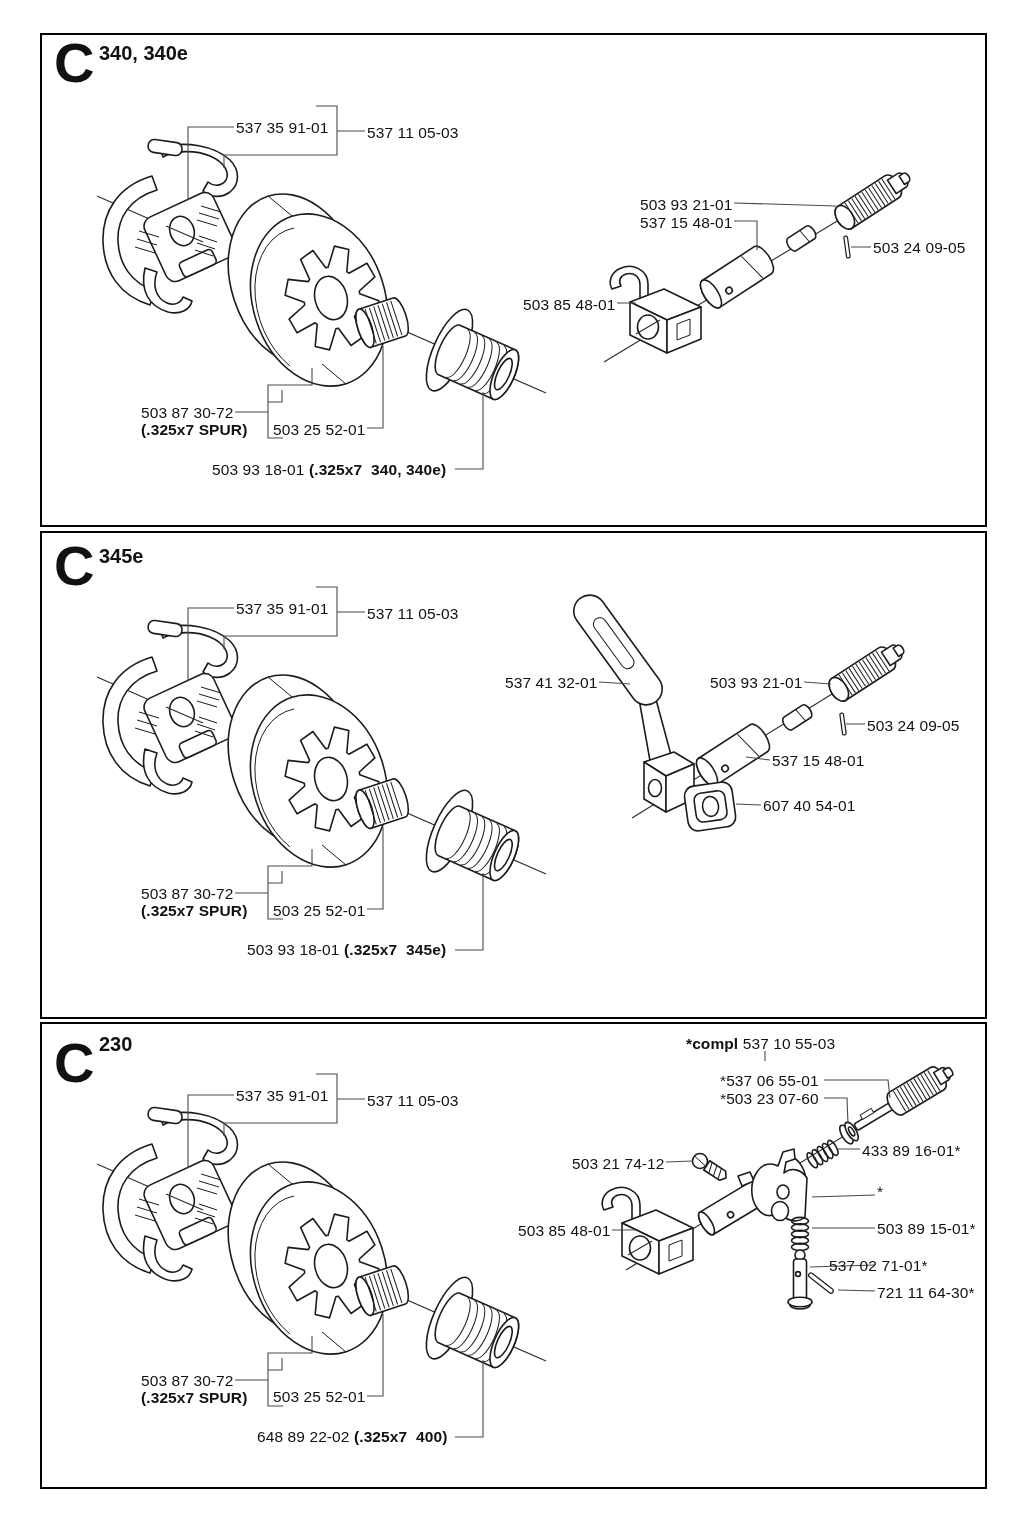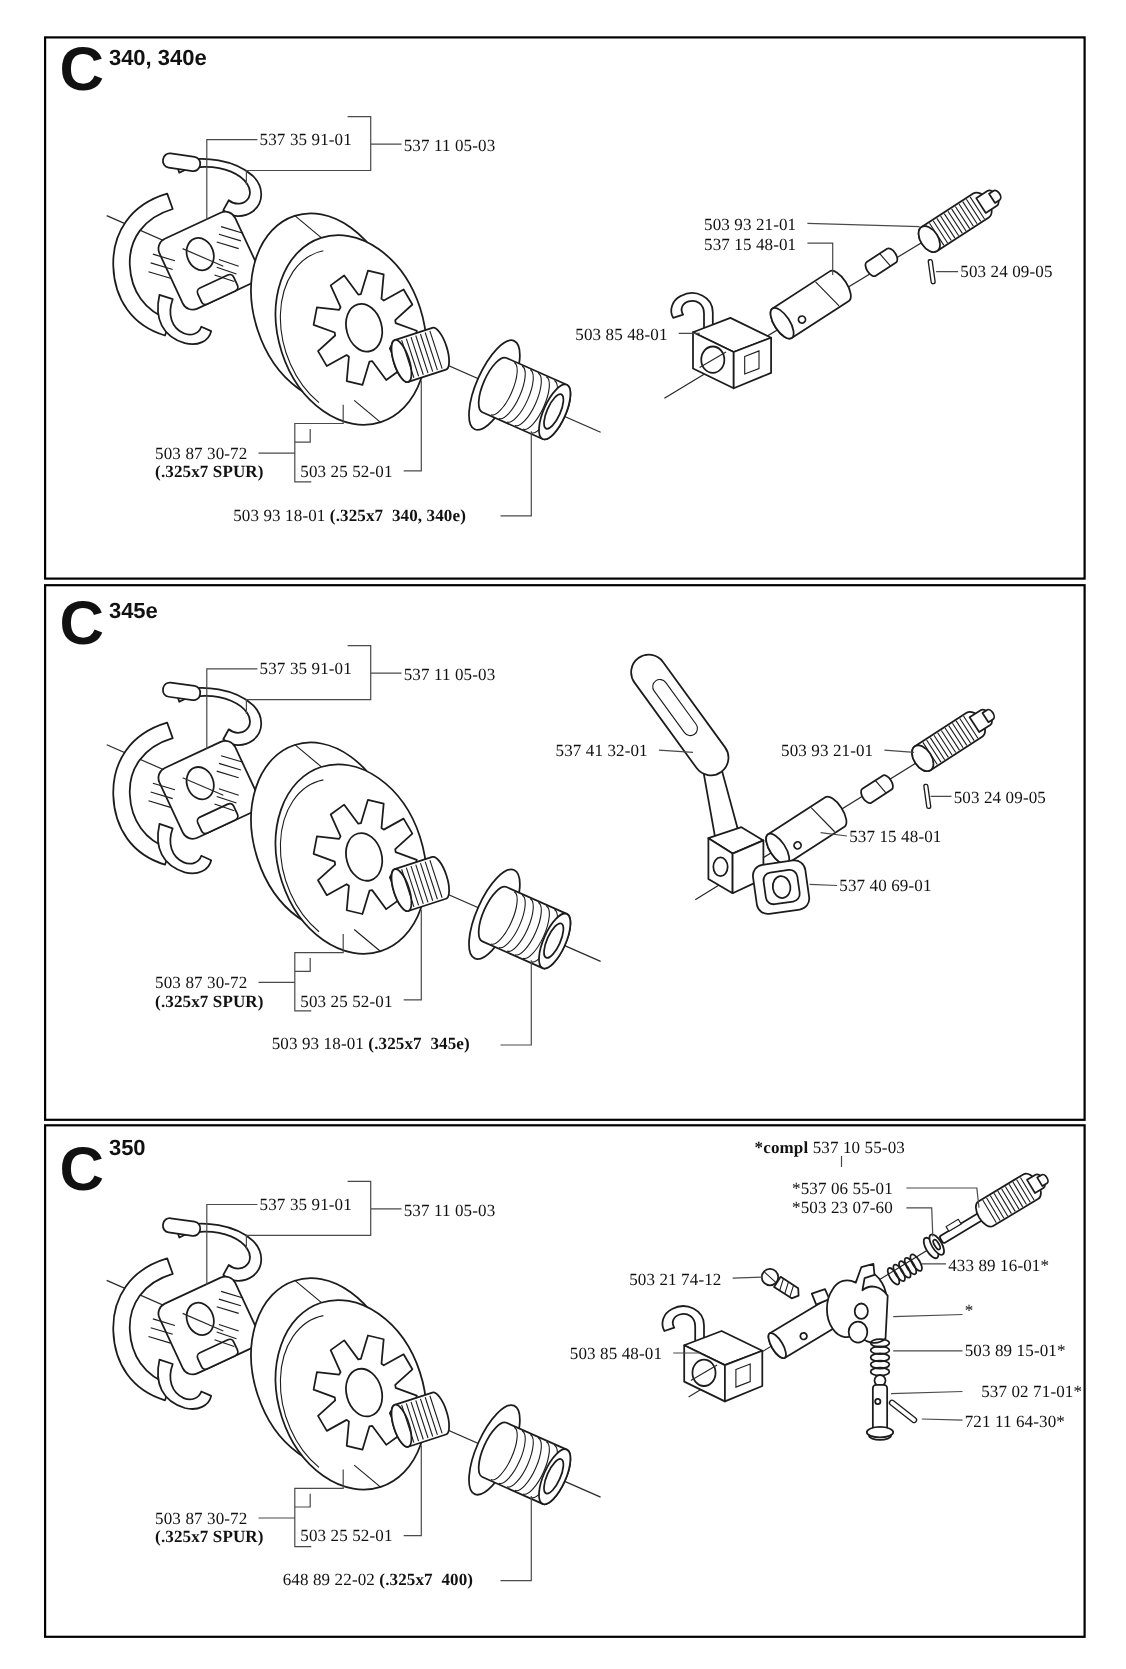--- a/index.html
+++ b/index.html
@@ -4,21 +4,21 @@
 <style>
   html,body{margin:0;padding:0;background:#fff;}
   .page{position:relative;width:1024px;height:1517px;background:#fff;overflow:hidden;
         font-family:"Liberation Sans",sans-serif;color:#111;}
   .panel{position:absolute;left:40px;width:947px;border:2.5px solid #000;
          box-sizing:border-box;background:#fff;z-index:0;}
   svg.art{position:absolute;left:0;top:0;width:1024px;height:1517px;z-index:1;}
   .sec{position:absolute;z-index:2;font-weight:bold;font-size:56px;line-height:1;}
   .model{position:absolute;z-index:2;font-weight:bold;font-size:20px;line-height:1;}
   .lbl{position:absolute;z-index:2;font-size:15.5px;line-height:17px;white-space:pre;
-       letter-spacing:0.1px;font-family:Liberation Serif, serif;}
+       letter-spacing:0.1px;}
   .b{font-weight:bold;}
   
   .p{fill:#fff;stroke:#1c1c1c;stroke-width:1.6;stroke-linejoin:round;}
   .s{fill:none;stroke:#1c1c1c;stroke-width:1.6;stroke-linecap:round;stroke-linejoin:round;}
   .t{fill:none;stroke:#1c1c1c;stroke-width:1;}
   .ax{fill:none;stroke:#2a2a2a;stroke-width:1.1;}
   .ld{fill:none;stroke:#4a4a4a;stroke-width:1.1;}
 </style>
 </head>
 <body>
@@ -252,36 +252,36 @@
   <div class="lbl" style="left:212px;top:461px"><span>503 93 18-01</span> <span class="b">(.325x7  340, 340e)</span></div>
 
   <div class="sec" style="left:54px;top:538px">C</div>
   <div class="model" style="left:99px;top:546px">345e</div>
   <div class="lbl" style="left:236px;top:600px">537 35 91-01</div>
   <div class="lbl" style="left:367px;top:605px">537 11 05-03</div>
   <div class="lbl" style="left:505px;top:674px">537 41 32-01</div>
   <div class="lbl" style="left:710px;top:674px">503 93 21-01</div>
   <div class="lbl" style="left:867px;top:717px">503 24 09-05</div>
   <div class="lbl" style="left:772px;top:752px">537 15 48-01</div>
-  <div class="lbl" style="left:763px;top:797px">537 40 69-01</div>
+  <div class="lbl" style="left:763px;top:797px">607 40 54-01</div>
   <div class="lbl" style="left:141px;top:885px"><span>503 87 30-72</span><br><span class="b">(.325x7 SPUR)</span></div>
   <div class="lbl" style="left:273px;top:902px">503 25 52-01</div>
   <div class="lbl" style="left:247px;top:941px"><span>503 93 18-01</span> <span class="b">(.325x7  345e)</span></div>
 
   <div class="sec" style="left:54px;top:1035px">C</div>
-  <div class="model" style="left:99px;top:1034px">350</div>
+  <div class="model" style="left:99px;top:1034px">230</div>
   <div class="lbl" style="left:686px;top:1035px"><span class="b">*compl</span><span> 537 10 55-03</span></div>
   <div class="lbl" style="left:236px;top:1087px">537 35 91-01</div>
   <div class="lbl" style="left:367px;top:1092px">537 11 05-03</div>
   <div class="lbl" style="left:720px;top:1072px">*537 06 55-01</div>
   <div class="lbl" style="left:720px;top:1090px">*503 23 07-60</div>
   <div class="lbl" style="left:862px;top:1142px">433 89 16-01*</div>
   <div class="lbl" style="left:572px;top:1155px">503 21 74-12</div>
   <div class="lbl" style="left:877px;top:1183px">*</div>
   <div class="lbl" style="left:518px;top:1222px">503 85 48-01</div>
   <div class="lbl" style="left:877px;top:1220px">503 89 15-01*</div>
-  <div class="lbl" style="left:892px;top:1257px">537 02 71-01*</div>
+  <div class="lbl" style="left:829px;top:1257px">537 02 71-01*</div>
   <div class="lbl" style="left:877px;top:1284px">721 11 64-30*</div>
   <div class="lbl" style="left:141px;top:1372px"><span>503 87 30-72</span><br><span class="b">(.325x7 SPUR)</span></div>
   <div class="lbl" style="left:273px;top:1388px">503 25 52-01</div>
   <div class="lbl" style="left:257px;top:1428px"><span>648 89 22-02</span> <span class="b">(.325x7  400)</span></div>
 
 </div>
 
 </body></html>

